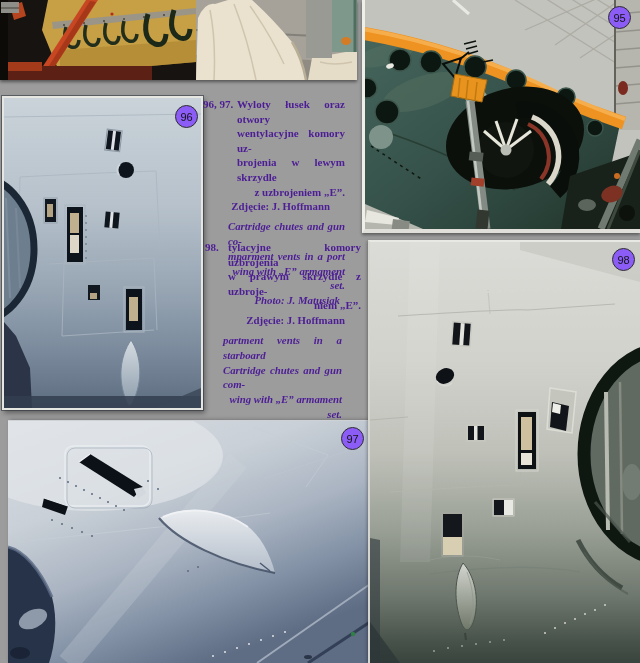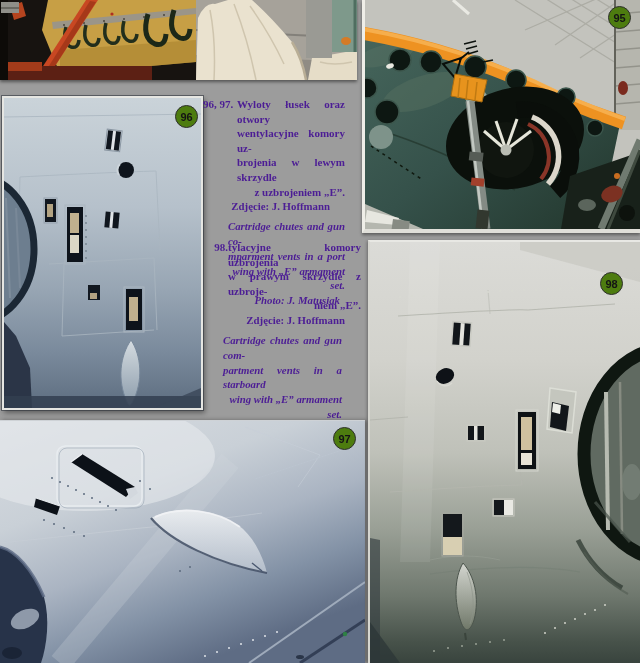--- a/index.html
+++ b/index.html
@@ -6,38 +6,38 @@
   .page{position:relative;width:640px;height:663px;background:#9c9c9c;overflow:hidden;
         font-family:"Liberation Serif",serif;}
   figure.photo{margin:0;position:absolute;overflow:hidden;box-sizing:border-box;}
   .photo svg{display:block;width:100%;height:100%;}
 
   .ph-hangar{left:0;top:0;width:357px;height:80px;box-shadow:0 2px 3px rgba(0,0,0,.45);}
   .ph-95{left:362px;top:0;width:278px;height:233px;border-left:3px solid #efeee8;
          border-bottom:4px solid #e0dfd9;box-shadow:0 2px 3px rgba(0,0,0,.4);}
   .ph-96{left:2px;top:96px;width:201px;height:314px;border:2px solid #e6e6e2;
          box-shadow:0 0 0 1px rgba(40,45,55,.55),2px 3px 5px rgba(0,0,0,.4);}
-  .ph-97{left:0;top:420px;width:365px;height:243px;border-top:1px solid #ced2d6;
+  .ph-97{left:8px;top:420px;width:365px;height:243px;border-top:1px solid #ced2d6;
          box-shadow:2px 0 4px rgba(0,0,0,.35);}
   .ph-98{left:368px;top:240px;width:272px;height:423px;border-top:2px solid #e8e8e4;
          border-left:2px solid #d6d6d0;box-shadow:-1px 1px 3px rgba(0,0,0,.3);}
 
-  .badge{position:absolute;width:23px;height:23px;border-radius:50%;background:#4d7c0f;
+  .badge{position:absolute;width:23px;height:23px;border-radius:50%;background:#8b5cf6;
          border:1.5px solid #2e2e2e;display:flex;align-items:center;justify-content:center;
-         font-family:"Liberation Sans",sans-serif;font-weight:bold;font-size:11px;color:#141414;
+         font-family:"Liberation Sans",sans-serif;font-weight:normal;font-size:11px;color:#141414;
          z-index:3;box-sizing:border-box;}
-  .bd95{left:243px;top:6px;} .bd96{left:171px;top:7px;} .bd97{left:333px;top:6px;} .bd98{left:230px;top:6px;margin-top:24px;}
+  .bd95{left:243px;top:6px;} .bd96{left:171px;top:7px;} .bd97{left:333px;top:6px;} .bd98{left:242px;top:6px;}
 
   .captions{position:absolute;left:203px;top:97px;width:160px;height:320px;color:#4c1d95;}
   .cap-block{position:absolute;}
   .b1{left:0;top:0;width:142px;}
   .b2{left:2px;top:143px;width:156px;}
   .cap-row{display:flex;}
   .cap-num{flex:0 0 auto;font-weight:bold;font-size:11px;line-height:14.6px;}
-  .b1 .cap-num{width:34px;} .b2 .cap-num{width:23px;text-align:right;}
+  .b1 .cap-num{width:34px;} .b2 .cap-num{width:23px;}
   .cap-body{flex:1;min-width:0;}
   .ln{font-weight:bold;font-size:11px;line-height:14.6px;text-align:right;}
   .ln.en{font-style:italic;font-size:10.8px;line-height:14.8px;}
   .jl{text-align:justify;text-align-last:justify;}
   .credit{font-weight:bold;font-size:10.8px;line-height:13px;margin-top:1px;text-align:right;}
   .credit.en{font-style:italic;}
   .c1{padding-right:15px;} .c2{padding-right:5px;} .c3{padding-right:16px;} .c4{padding-right:8px;}
   .b1 .eng{margin-left:25px;margin-top:6px;}
   .b2 .eng{margin-left:18px;margin-top:6px;padding-right:19px;}
 </style>
@@ -322,22 +322,22 @@
       <div class="cap-row">
         <span class="cap-num">98.</span>
         <div class="cap-body">
           <div class="ln jl">tylacyjne komory uzbrojenia</div>
           <div class="ln jl">w prawym skrzydle z uzbroje-</div>
           <div class="ln">niem „E”.</div>
         </div>
       </div>
       <div class="credit c3">Zdjęcie: J. Hoffmann</div>
       <div class="eng">
+        <div class="ln en jl">partment vents in a starboard</div>
         <div class="ln en jl">Cartridge chutes and gun com-</div>
-        <div class="ln en jl">partment vents in a starboard</div>
         <div class="ln en">wing with „E” armament set.</div>
       </div>
       <div class="credit en c4">Photo: W. Matusiak</div>
     </div>
   </section>
 
   <figure class="photo ph-97">
     <svg viewBox="0 0 365 242" preserveAspectRatio="none">
       <defs>
         <linearGradient id="g97" x1="0" y1="0" x2=".55" y2="1">

